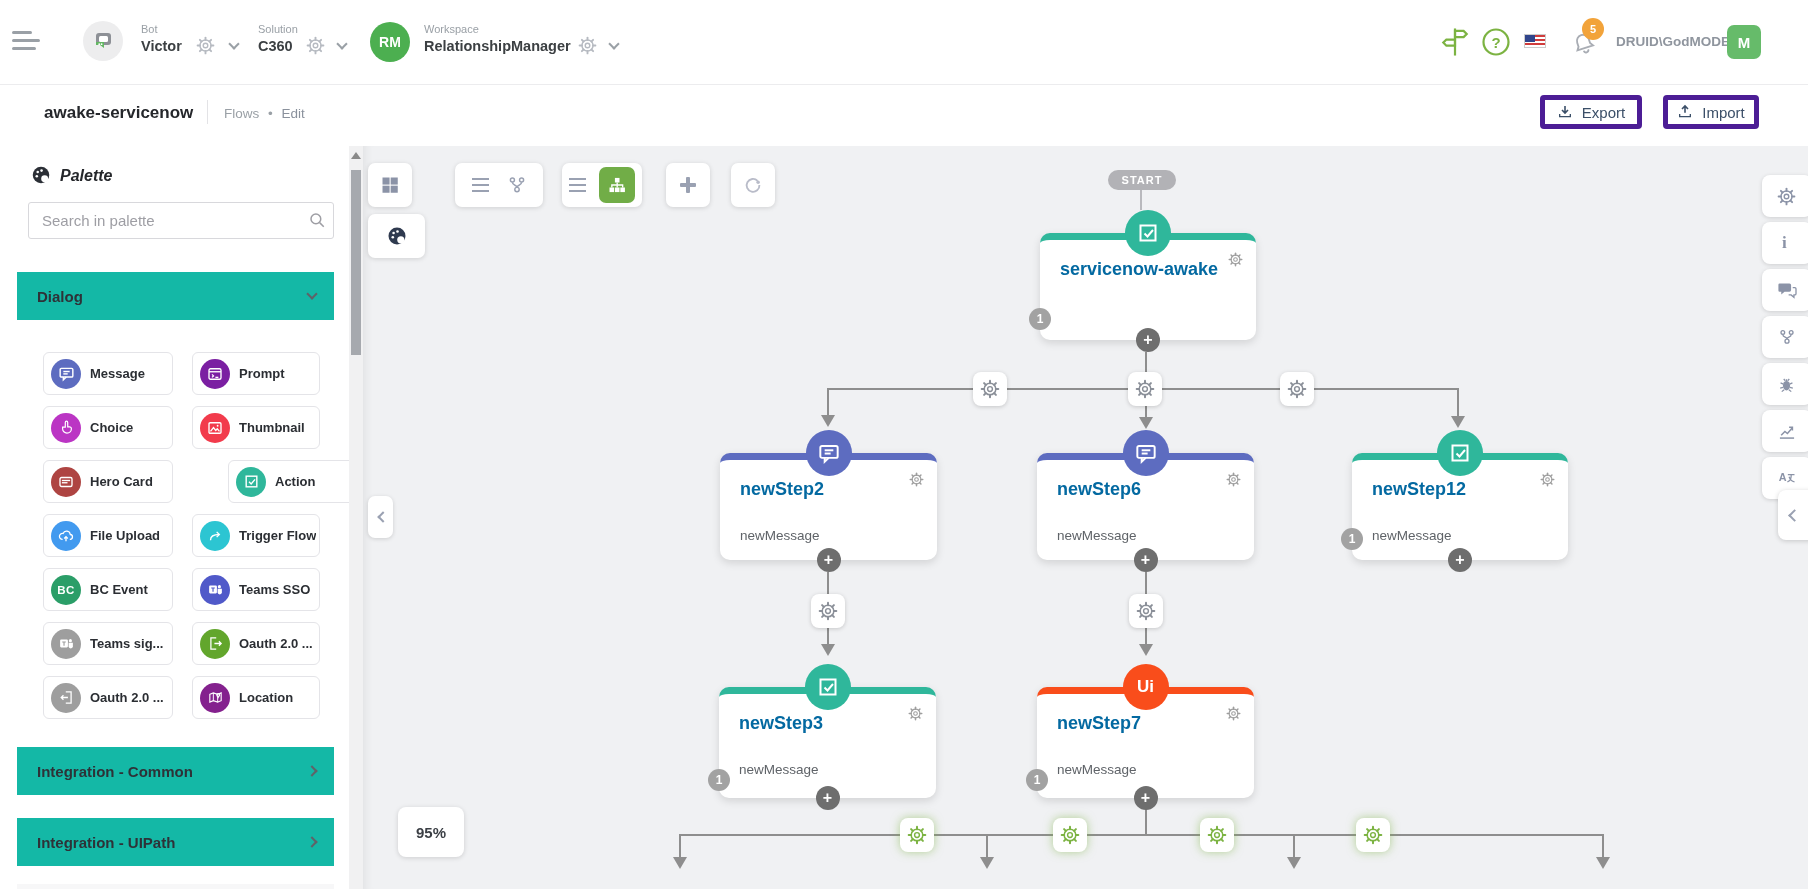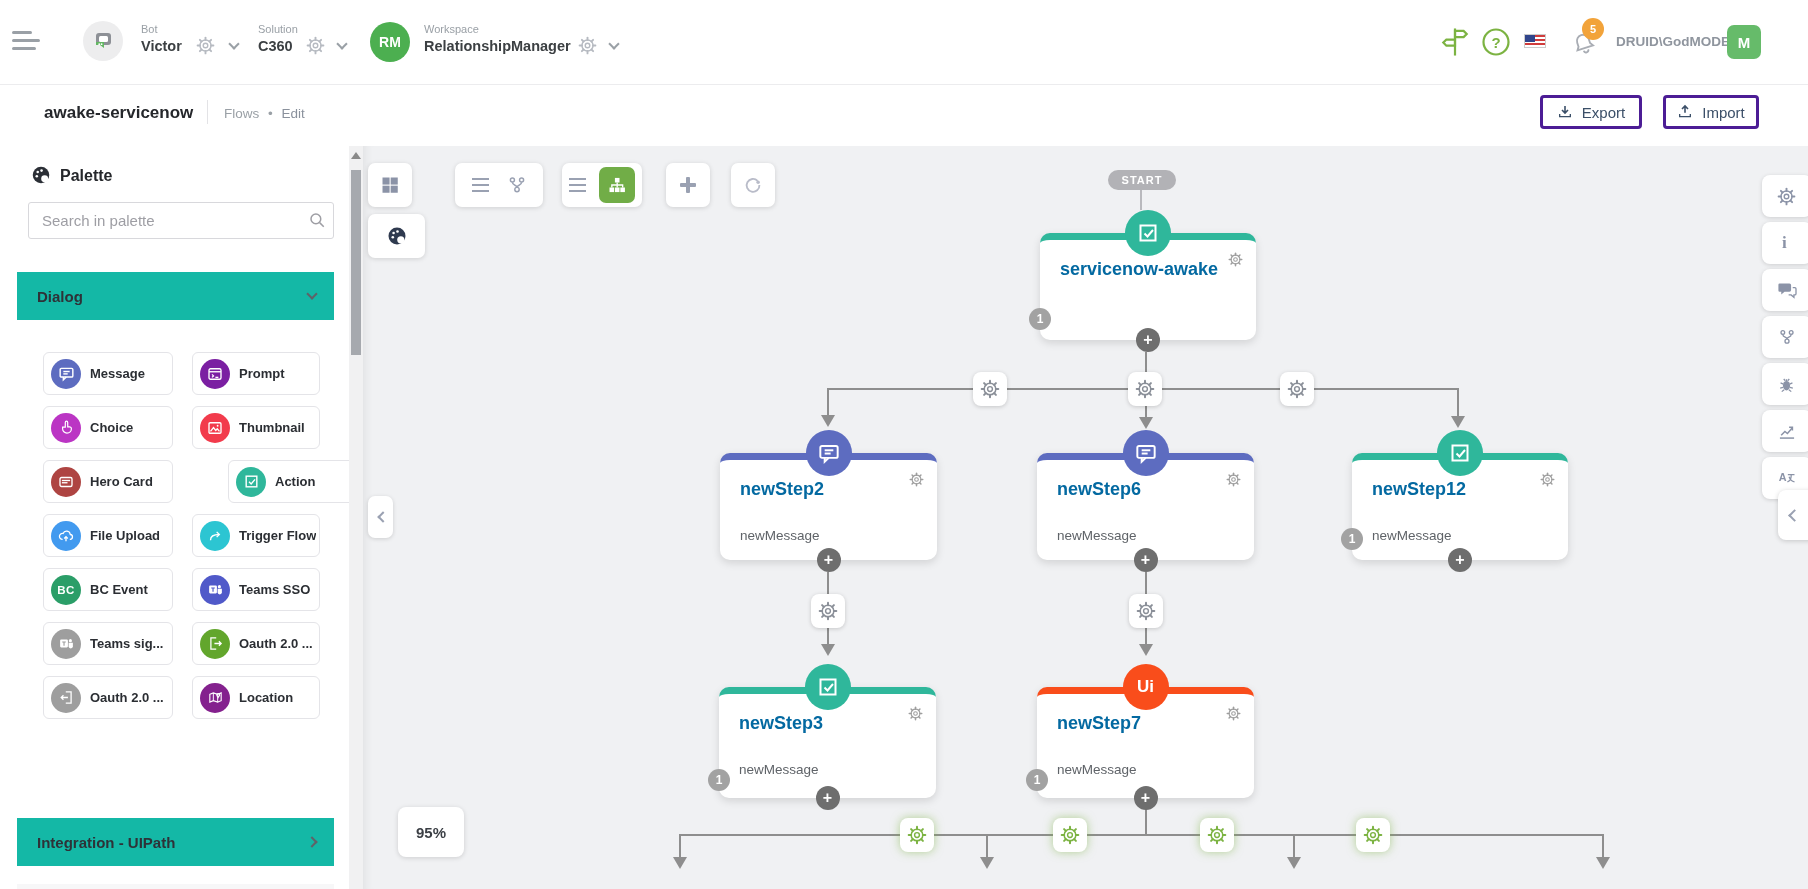--- a/index.html
+++ b/index.html
@@ -20,25 +20,25 @@
   .gear-sm { color:#b6bac1; }
   .usr-name { font-size:13.5px; font-weight:bold; color:#8f959e; }
   .badge-orange { position:absolute; background:#f2a33a; color:#fff; font-size:11px; font-weight:bold; border-radius:50%; width:22px; height:22px; display:flex; align-items:center; justify-content:center; }
   .flag { width:22px; height:14px; background:repeating-linear-gradient(#d03c3c 0 2px, #fff 2px 4px); position:relative; border:1px solid #ccc; }
   .flag::after { content:""; position:absolute; left:0; top:0; width:10px; height:7px; background:#30458c; }
 
   
   .subbar { position:absolute; left:0; top:85px; width:1808px; height:61px; background:#fff; z-index:25; }
   .flow-title { font-size:17px; font-weight:bold; color:#25272b; }
   .crumb { font-size:13.5px; color:#9aa0a6; }
-  .btn-outline { display:flex; align-items:center; justify-content:center; gap:9px; background:#fff; border:3px solid #4c1d95; border-radius:4px; color:#3b4f68; font-size:15px; cursor:pointer; }
+  .btn-outline { display:flex; align-items:center; justify-content:center; gap:9px; background:#fff; border:5px solid #4c1d95; border-radius:4px; color:#3b4f68; font-size:15px; cursor:pointer; }
 
   
   .palette-panel { position:absolute; left:0; top:146px; width:349px; height:743px; background:#fff; z-index:20; }
-  .pal-title { font-size:16px; font-weight:bold; color:#25272b; }
+  .pal-title { font-size:16px; font-weight:bold; color:#25272b;font-style:italic; }
   .pal-search { position:absolute; left:28px; top:56px; width:306px; height:37px; border:1px solid #d8d8dc; border-radius:3px; padding:0 34px 0 13px; font-size:15px; color:#444; font-family:"Liberation Sans",sans-serif; }
   .pal-search::placeholder { color:#9e9ea4; }
   .section-hd { position:absolute; left:17px; width:317px; height:48px; background:#14b8a6; display:flex; align-items:center; justify-content:space-between; padding:0 18px 0 20px; cursor:pointer;gap:40px; }
   .section-hd .lbl { font-size:15px; font-weight:bold; color:#2e3238; }
   .pal-item { position:absolute; height:43px; background:#fff; border:1px solid #e4e4e8; border-radius:6px; display:flex; align-items:center; padding-left:7px; cursor:pointer; }
   .pal-ic { width:30px; height:30px; border-radius:50%; display:flex; align-items:center; justify-content:center; flex:0 0 30px; color:#fff; }
   .pal-lbl { font-size:13px; font-weight:bold; color:#2b2e33; margin-left:9px; white-space:nowrap; overflow:hidden; }
   .c-message{background:#5d6cc0}.c-prompt{background:#7b1fa2}.c-choice{background:#bb35c4}
   .c-thumbnail{background:#f23b4c}.c-hero{background:#ae4442}.c-action{background:#2fb79b}
   .c-upload{background:#429aef}.c-trigger{background:#2cc5d2}.c-bc{background:#2b9e68}
@@ -599,20 +599,24 @@
         <svg width="17" height="17" viewBox="0 0 24 24" fill="none" stroke="#fff" stroke-width="1.6">
             <path d="M4 7.5 l5-2 6 2 5-2 v11 l-5 2-6-2-5 2z"></path>
             <path d="M9 5.8 v11 M15 7.8 v11" opacity=".85"></path>
             <circle cx="15.8" cy="8.4" r="2"></circle>
             <path d="M15.8 10.4 v2.6"></path>
           </svg>
       </span>
       <span class="pal-lbl">Location</span>
     </div>
 
+    <div class="section-hd" style="top:601px;">
+      <span class="lbl">Integration - Common</span>
+      <span class="chev right" style="border-color:#5f6368;"></span>
+    </div>
     <div class="section-hd" style="top:672px;">
       <span class="lbl">Integration - UIPath</span>
       <span class="chev right" style="border-color:#5f6368;"></span>
     </div>
     <div class="abs" style="left:17px;top:738px;width:317px;height:5px;background:#f7f7f8;"></div>
   </div>
 
   <div class="pal-scroll-track">
     <div class="pal-scroll-up"></div>
     <div class="pal-scroll-thumb"></div>

